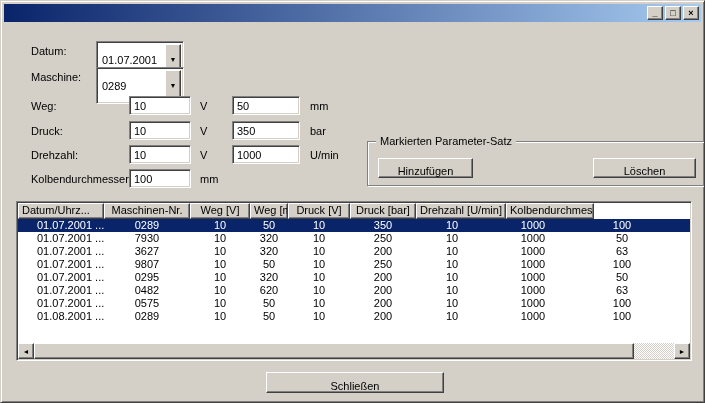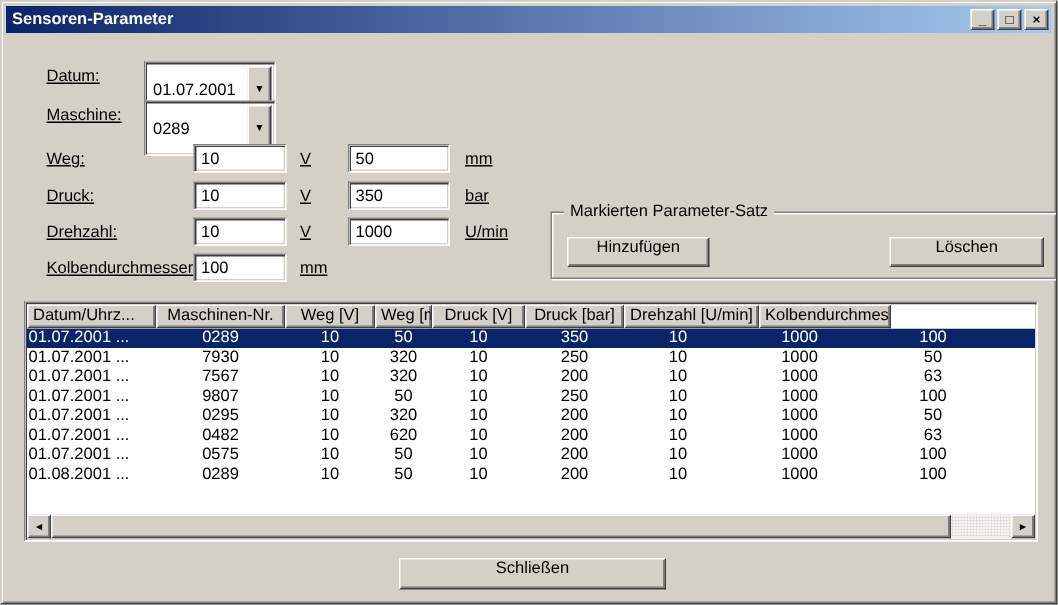--- a/index.html
+++ b/index.html
@@ -21,21 +21,21 @@
   .title { color:#fff; font-weight:bold; font-size:11px; }
   .winbtns { margin-left:auto; display:flex; gap:2px; padding-right:2px; }
   .winbtn {
     width:16px; height:14px; background:#d4d0c8;
     border:1px solid; border-color:#fff #404040 #404040 #fff;
     box-shadow: inset -1px -1px 0 #808080;
     font-family:"Liberation Sans",sans-serif; font-size:9px; font-weight:bold; color:#000;
     display:flex; align-items:center; justify-content:center; line-height:1; padding:0; cursor:default;
   }
 
-  .lbl { position:absolute; color:#000; white-space:nowrap; line-height:13px;text-decoration:underline; }
+  .lbl { position:absolute; color:#000; white-space:nowrap; line-height:13px; }
 
   .field {
     position:absolute; height:19px; background:#fff; color:#000;
     border:1px solid; border-color:#808080 #fff #fff #808080;
     box-shadow: inset 1px 1px 0 #404040, inset -1px -1px 0 #d4d0c8;
     font-family:"Liberation Sans",sans-serif; font-size:11px; padding:0 4px;
   }
 
   .combo {
     position:absolute; height:37px; background:#fff;
@@ -50,21 +50,21 @@
     box-shadow: inset -1px -1px 0 #808080;
     display:flex; align-items:center; justify-content:center; cursor:default;
   }
   .combo-btn .arrow { font-style:normal; font-size:7px; line-height:1; color:#000; }
 
   .btn {
     position:absolute; background:#d4d0c8; color:#000;
     border:1px solid; border-color:#fff #404040 #404040 #fff;
     box-shadow: inset -1px -1px 0 #808080;
     font-family:"Liberation Sans",sans-serif; font-size:11px;
-    display:flex; align-items:flex-start; justify-content:center; cursor:default;
+    display:flex; align-items:flex-end; justify-content:center; cursor:default;
   }
 
   .groupbox {
     position:absolute; left:366px; top:140px; width:408px; height:45px;
     border:1px solid #808080;
     box-shadow: inset 1px 1px 0 #fff, 1px 1px 0 #fff;
   }
   .groupbox-title { position:absolute; top:-7px; left:8px; background:#d4d0c8; padding:0 4px; line-height:13px; }
 
   .listview {
@@ -79,21 +79,21 @@
     border:1px solid; border-color:#fff #404040 #404040 #fff;
     box-shadow: inset -1px -1px 0 #808080;
     font-size:11px; line-height:13px; padding:0 3px;
     overflow:hidden; white-space:nowrap; text-align:center; cursor:default;
   }
   .lv-h.c0 { text-align:left; }
   .lv-body { flex:1 1 auto; background:#fff; overflow:hidden; }
   .lv-row { display:flex; height:13px; line-height:13px; color:#000; cursor:default; }
   .lv-row.selected { background:#0a246a; color:#fff; }
   .lv-cell { flex:0 0 auto; overflow:hidden; white-space:nowrap; text-align:center; font-size:11px; }
-  .lv-cell.c0 { text-align:left; padding-left:1px; }
+  .lv-cell.c0 { text-align:left; padding-left:19px; }
 
   .c0{width:86px}.c1{width:86px}.c2{width:60px}.c3{width:38px}.c4{width:62px}
   .c5{width:66px}.c6{width:72px}.c7{width:90px}.c8{width:88px}
 
   .hscroll {
     flex:0 0 16px; height:16px; display:flex;
     background-color:#fff;
     background-image: conic-gradient(#d4d0c8 25%, transparent 0 50%, #d4d0c8 0 75%, transparent 0);
     background-size:2px 2px;
   }
@@ -109,21 +109,20 @@
     box-shadow: inset -1px -1px 0 #808080;
   }
   .sb-track { flex:1 1 auto; }
 </style>
 </head>
 <body>
 
 <div class="dialog">
 
   <div class="titlebar">
-    <span class="title">Sensoren-Parameter</span>
     <span class="winbtns">
       <button class="winbtn">
           <span>_</span>
         </button>
       <button class="winbtn">
           <span>□</span>
         </button>
       <button class="winbtn">
           <span>×</span>
         </button>
@@ -208,21 +207,21 @@
             <div class="lv-cell c2">10</div>
             <div class="lv-cell c3">320</div>
             <div class="lv-cell c4">10</div>
             <div class="lv-cell c5">250</div>
             <div class="lv-cell c6">10</div>
             <div class="lv-cell c7">1000</div>
             <div class="lv-cell c8">50</div>
           </div>
           <div class="lv-row">
             <div class="lv-cell c0">01.07.2001 ...</div>
-            <div class="lv-cell c1">7567</div>
+            <div class="lv-cell c1">3627</div>
             <div class="lv-cell c2">10</div>
             <div class="lv-cell c3">320</div>
             <div class="lv-cell c4">10</div>
             <div class="lv-cell c5">200</div>
             <div class="lv-cell c6">10</div>
             <div class="lv-cell c7">1000</div>
             <div class="lv-cell c8">63</div>
           </div>
           <div class="lv-row">
             <div class="lv-cell c0">01.07.2001 ...</div>

